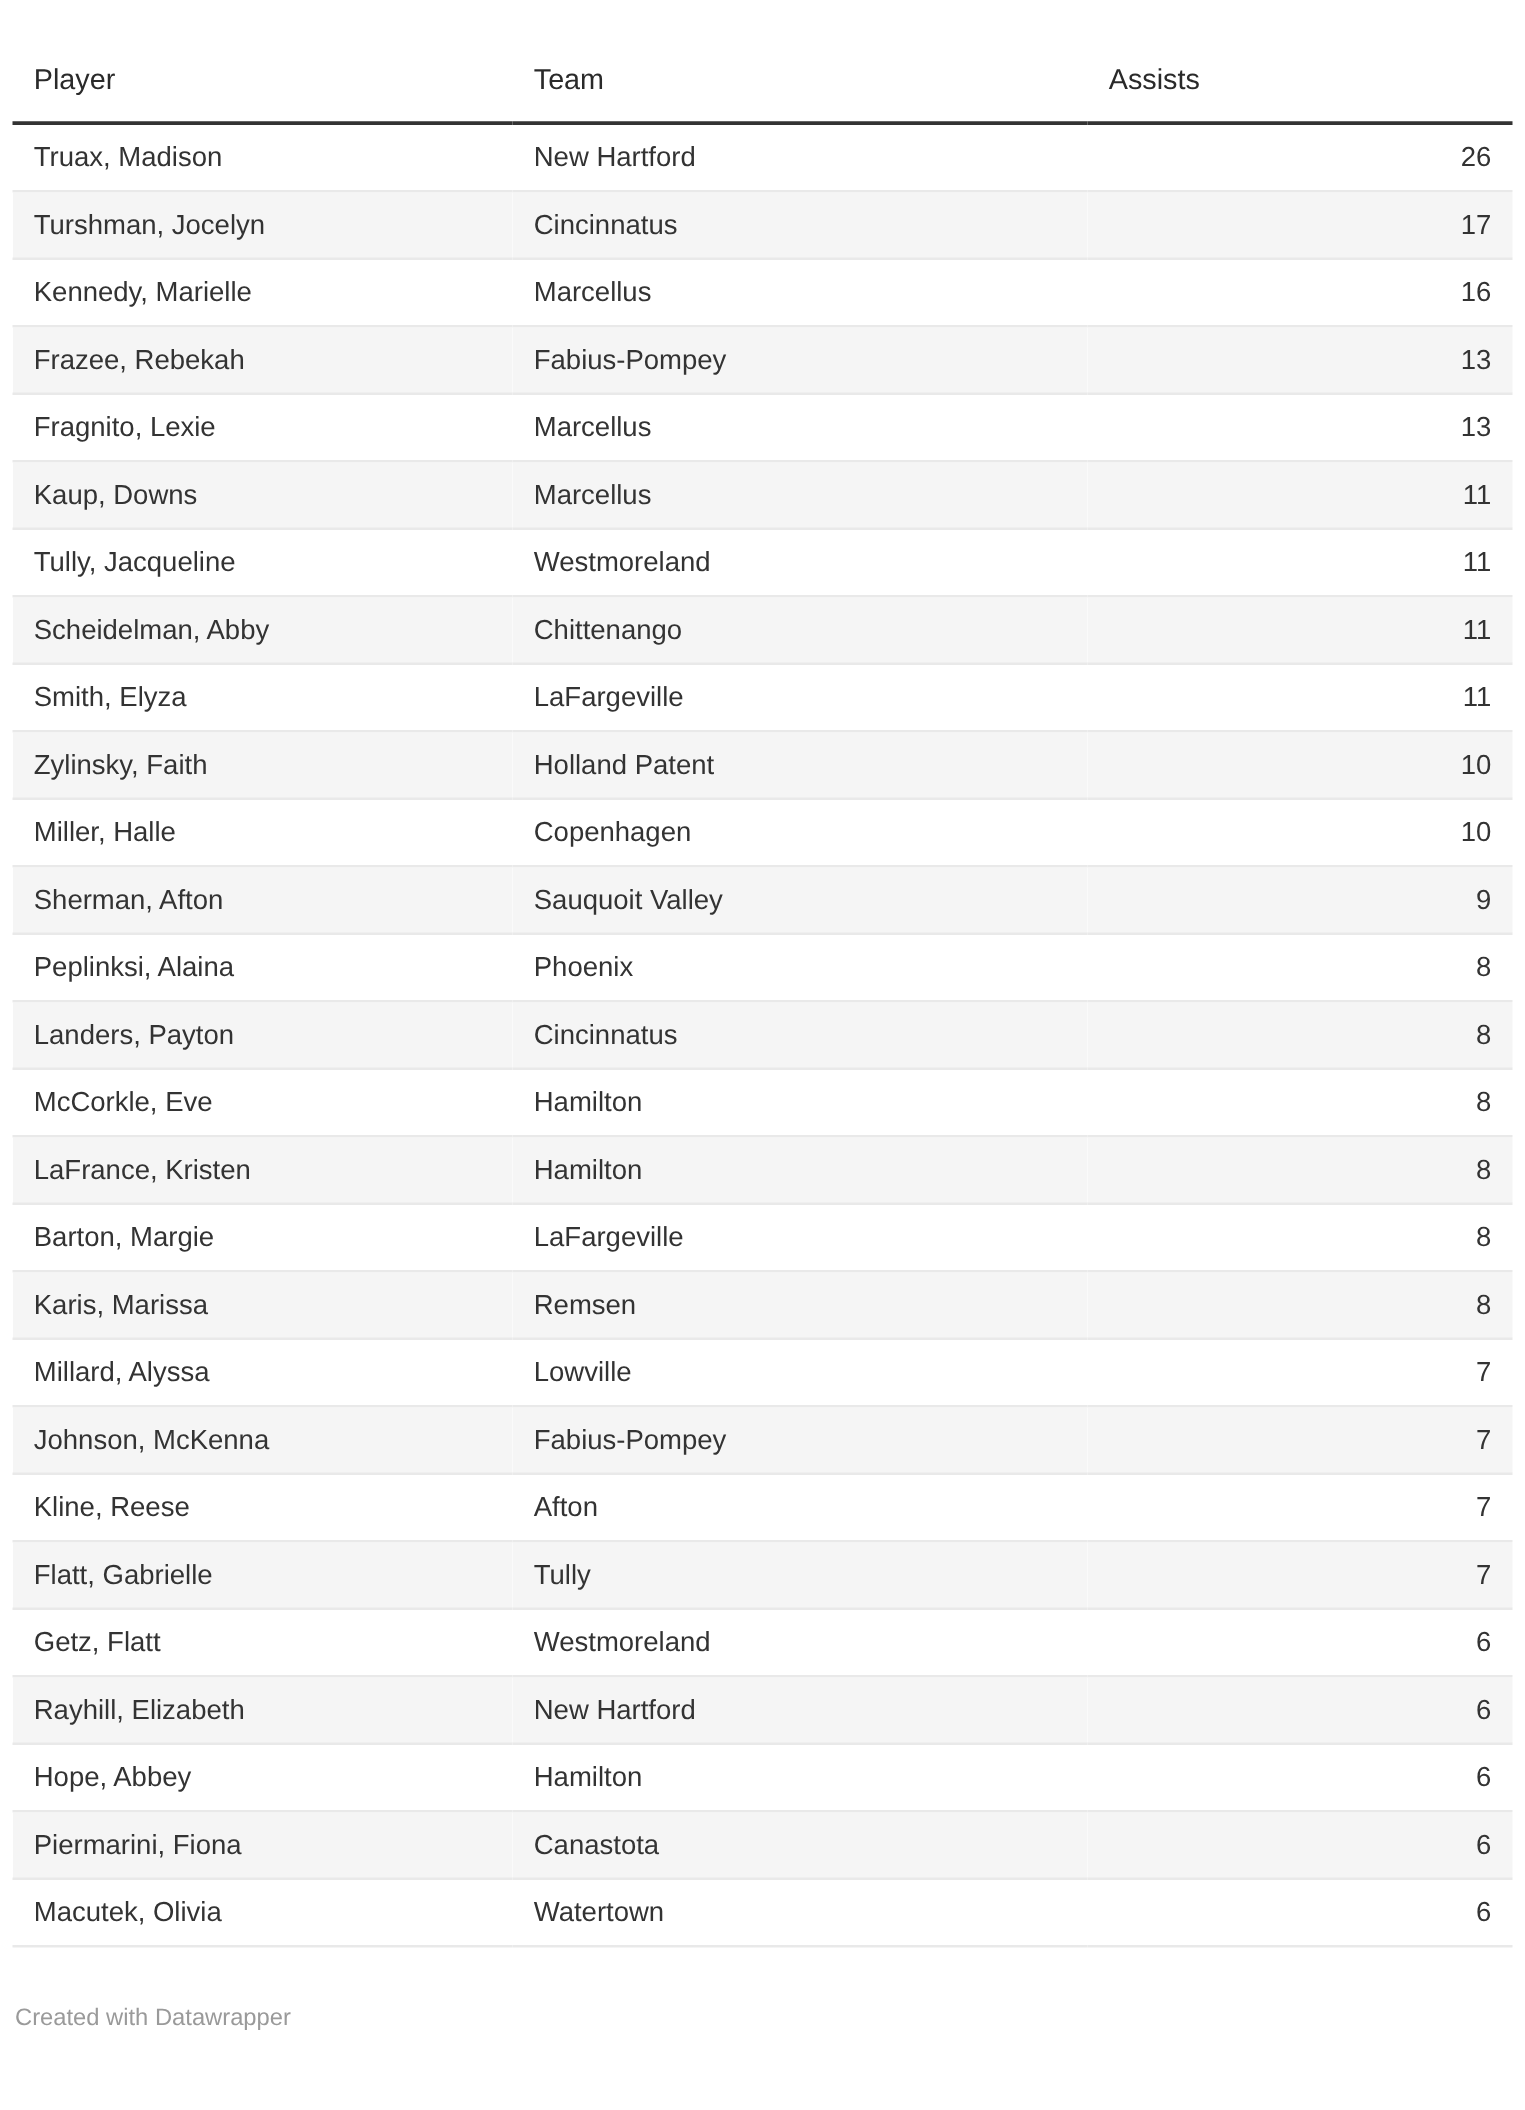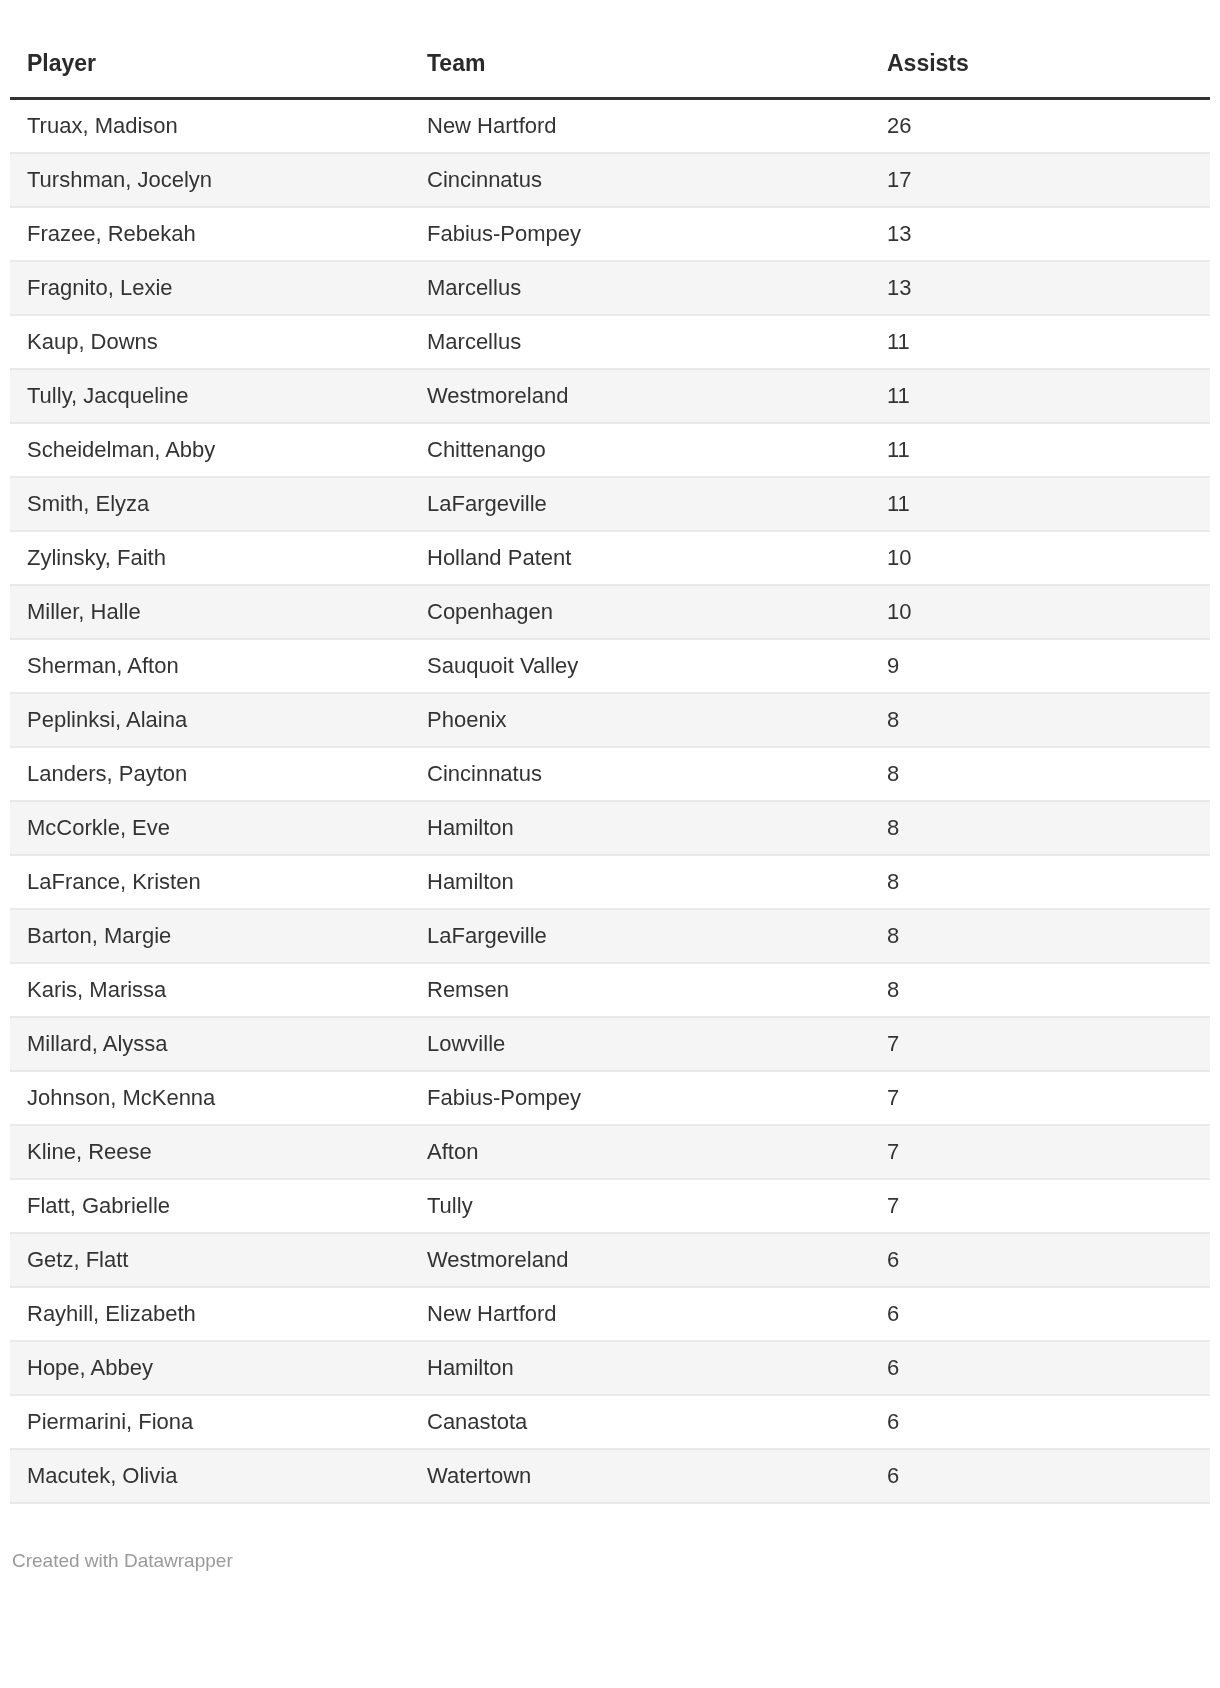--- a/index.html
+++ b/index.html
@@ -17,39 +17,39 @@
     width: 100%;
     border-collapse: collapse;
     table-layout: fixed;
   }
   col.c-player { width: 400px; }
   col.c-team   { width: 460px; }
   col.c-assists{ width: auto;  }
   thead th {
     text-align: left;
     font-size: 23px;
-    font-weight: 700;
+    font-weight: 400;
     color: #2a2a2a;
     padding: 51px 17px 21px 17px;
     border-bottom: 3px solid #333333;
     line-height: 25px;
     vertical-align: bottom;
   }
   thead th.num { }
   tbody td {
     font-size: 22px;
     font-weight: 400;
     color: #333333;
     padding: 13px 17px;
     line-height: 26px;
     border-bottom: 2px solid #e9e9e9;
     white-space: nowrap;
     overflow: hidden;
   }
-  tbody td.num { text-align: left; }
+  tbody td.num { text-align: right; }
   tbody tr:nth-child(even) { background: #f5f5f5; }
   tbody tr:nth-child(odd)  { background: #ffffff; }
   .footer {
     padding: 46px 0 10px 12px;
   }
   .footer a {
     font-size: 19px;
     color: #9a9a9a;
     text-decoration: none;
     cursor: pointer;
@@ -77,20 +77,25 @@
           <td>Truax, Madison</td>
           <td>New Hartford</td>
           <td class="num">26</td>
         </tr>
         <tr>
           <td>Turshman, Jocelyn</td>
           <td>Cincinnatus</td>
           <td class="num">17</td>
         </tr>
         <tr>
+          <td>Kennedy, Marielle</td>
+          <td>Marcellus</td>
+          <td class="num">16</td>
+        </tr>
+        <tr>
           <td>Frazee, Rebekah</td>
           <td>Fabius-Pompey</td>
           <td class="num">13</td>
         </tr>
         <tr>
           <td>Fragnito, Lexie</td>
           <td>Marcellus</td>
           <td class="num">13</td>
         </tr>
         <tr>

